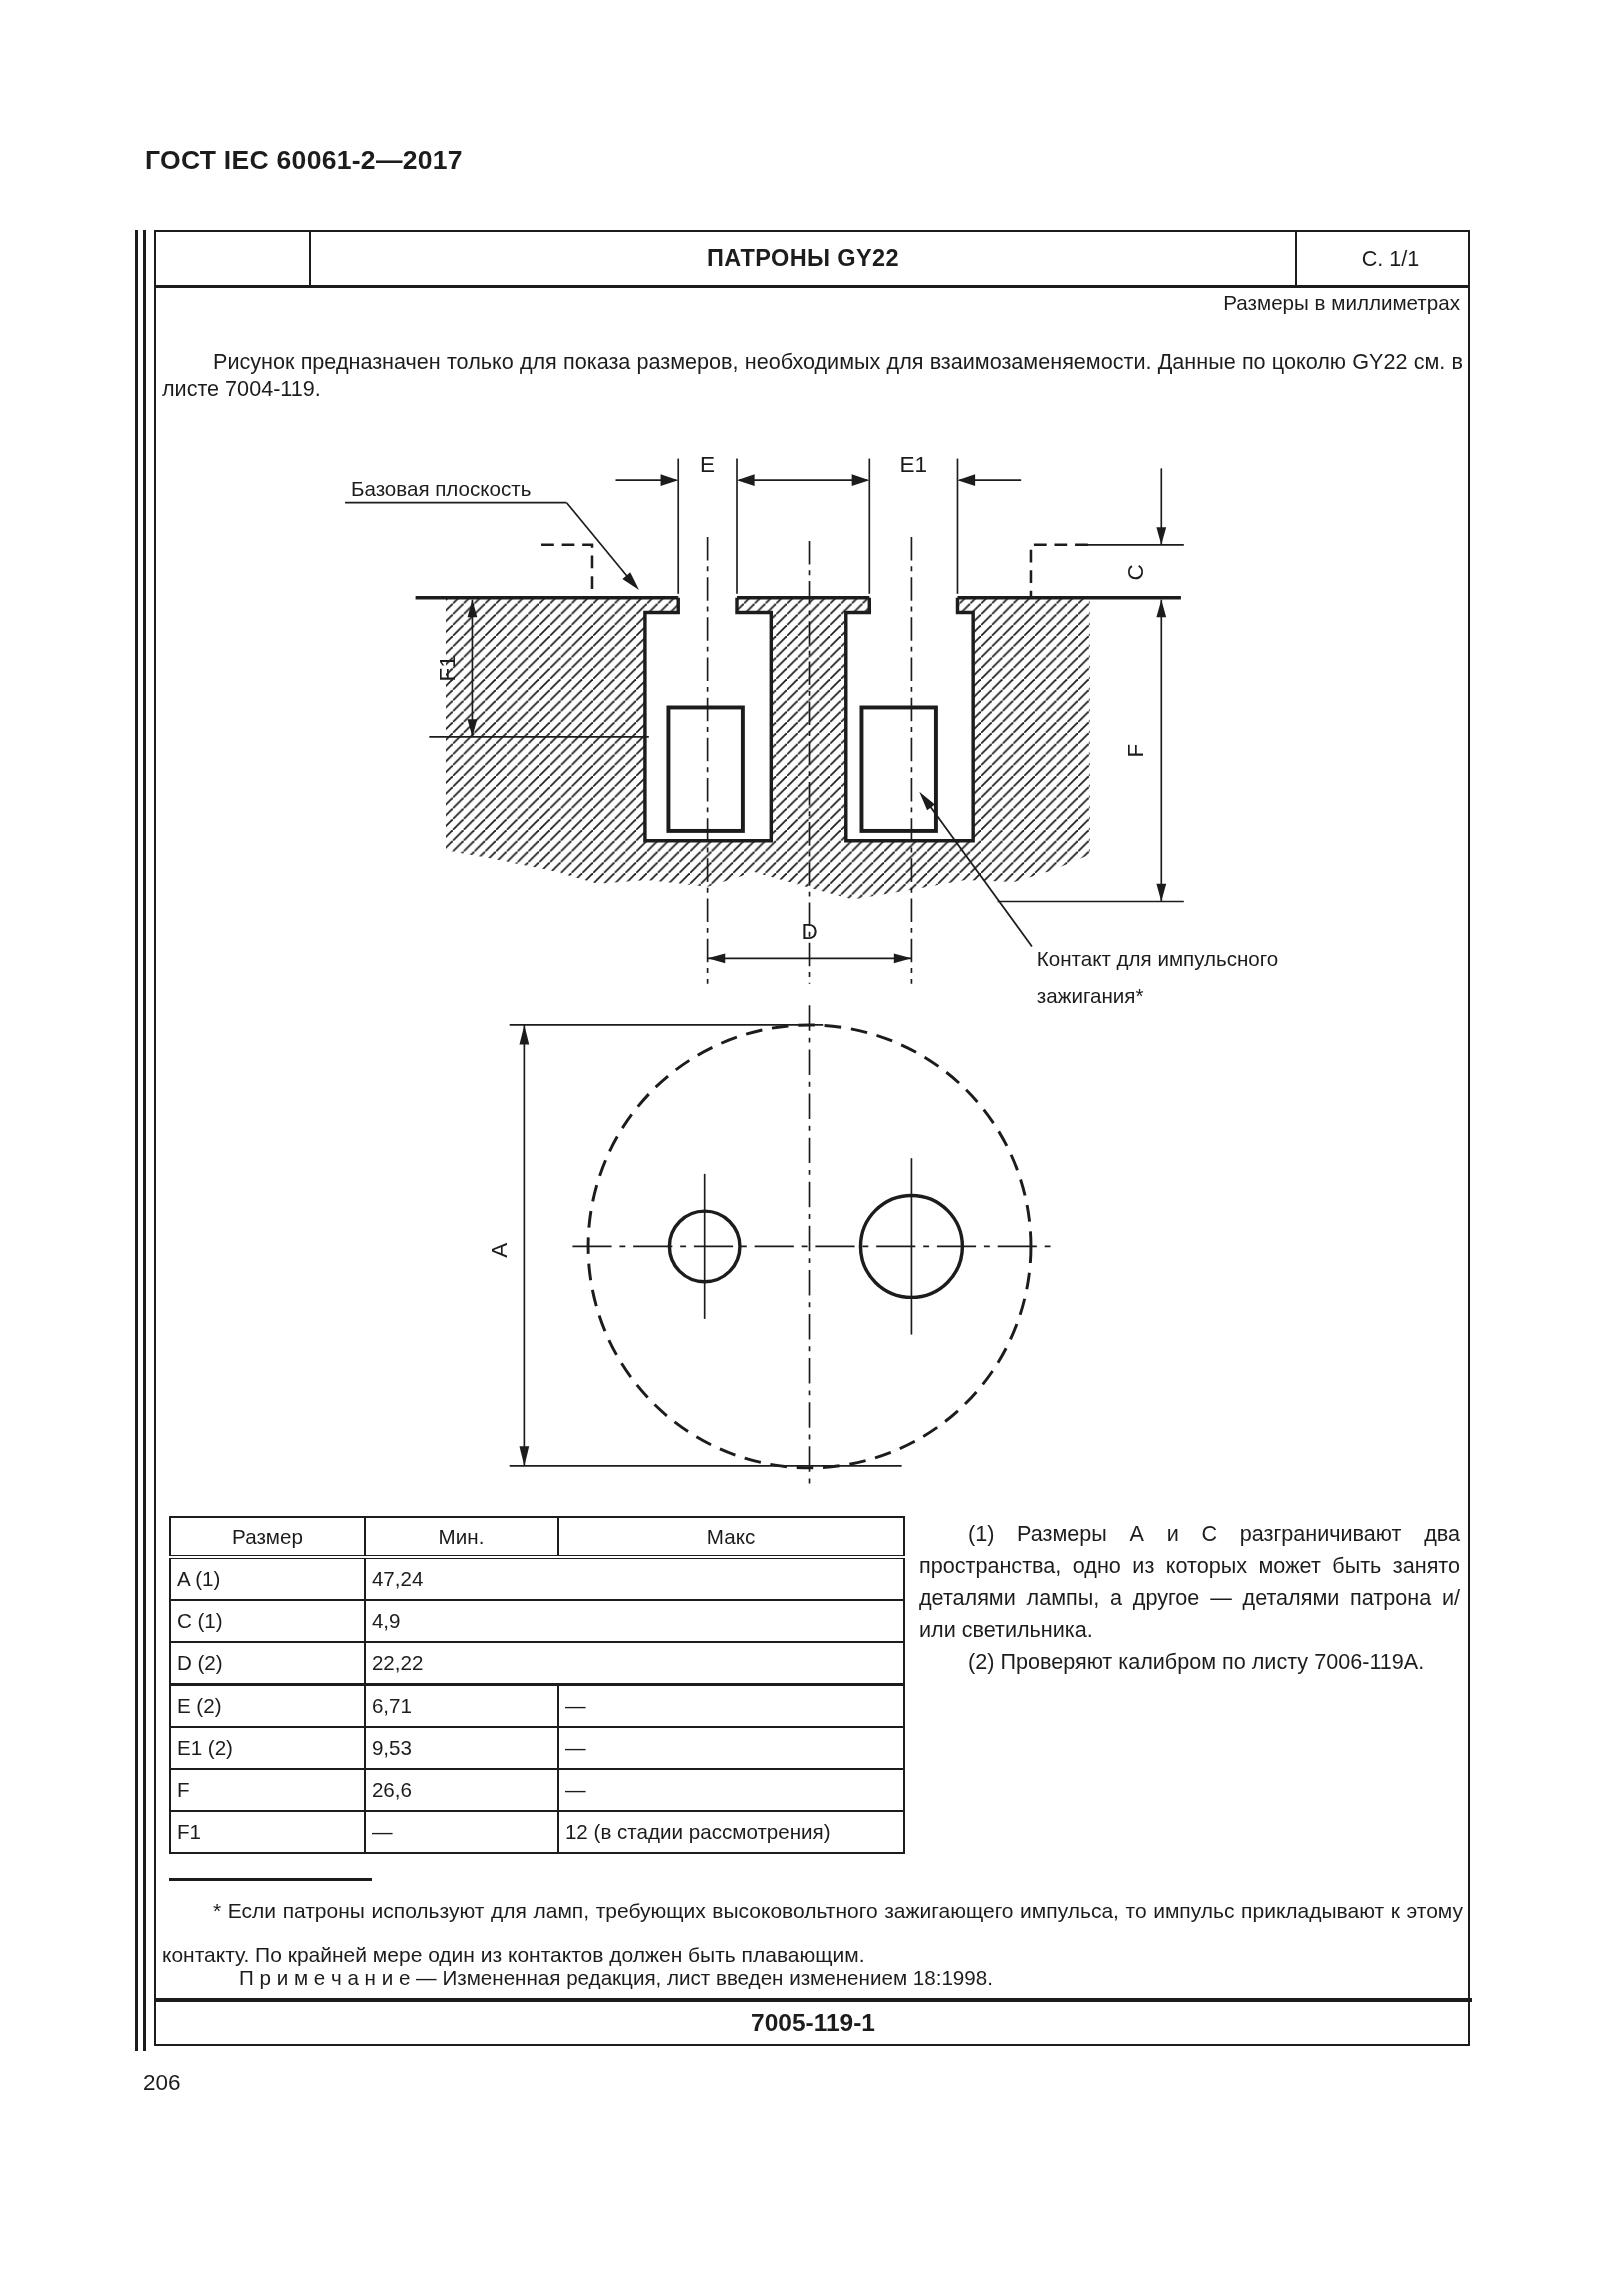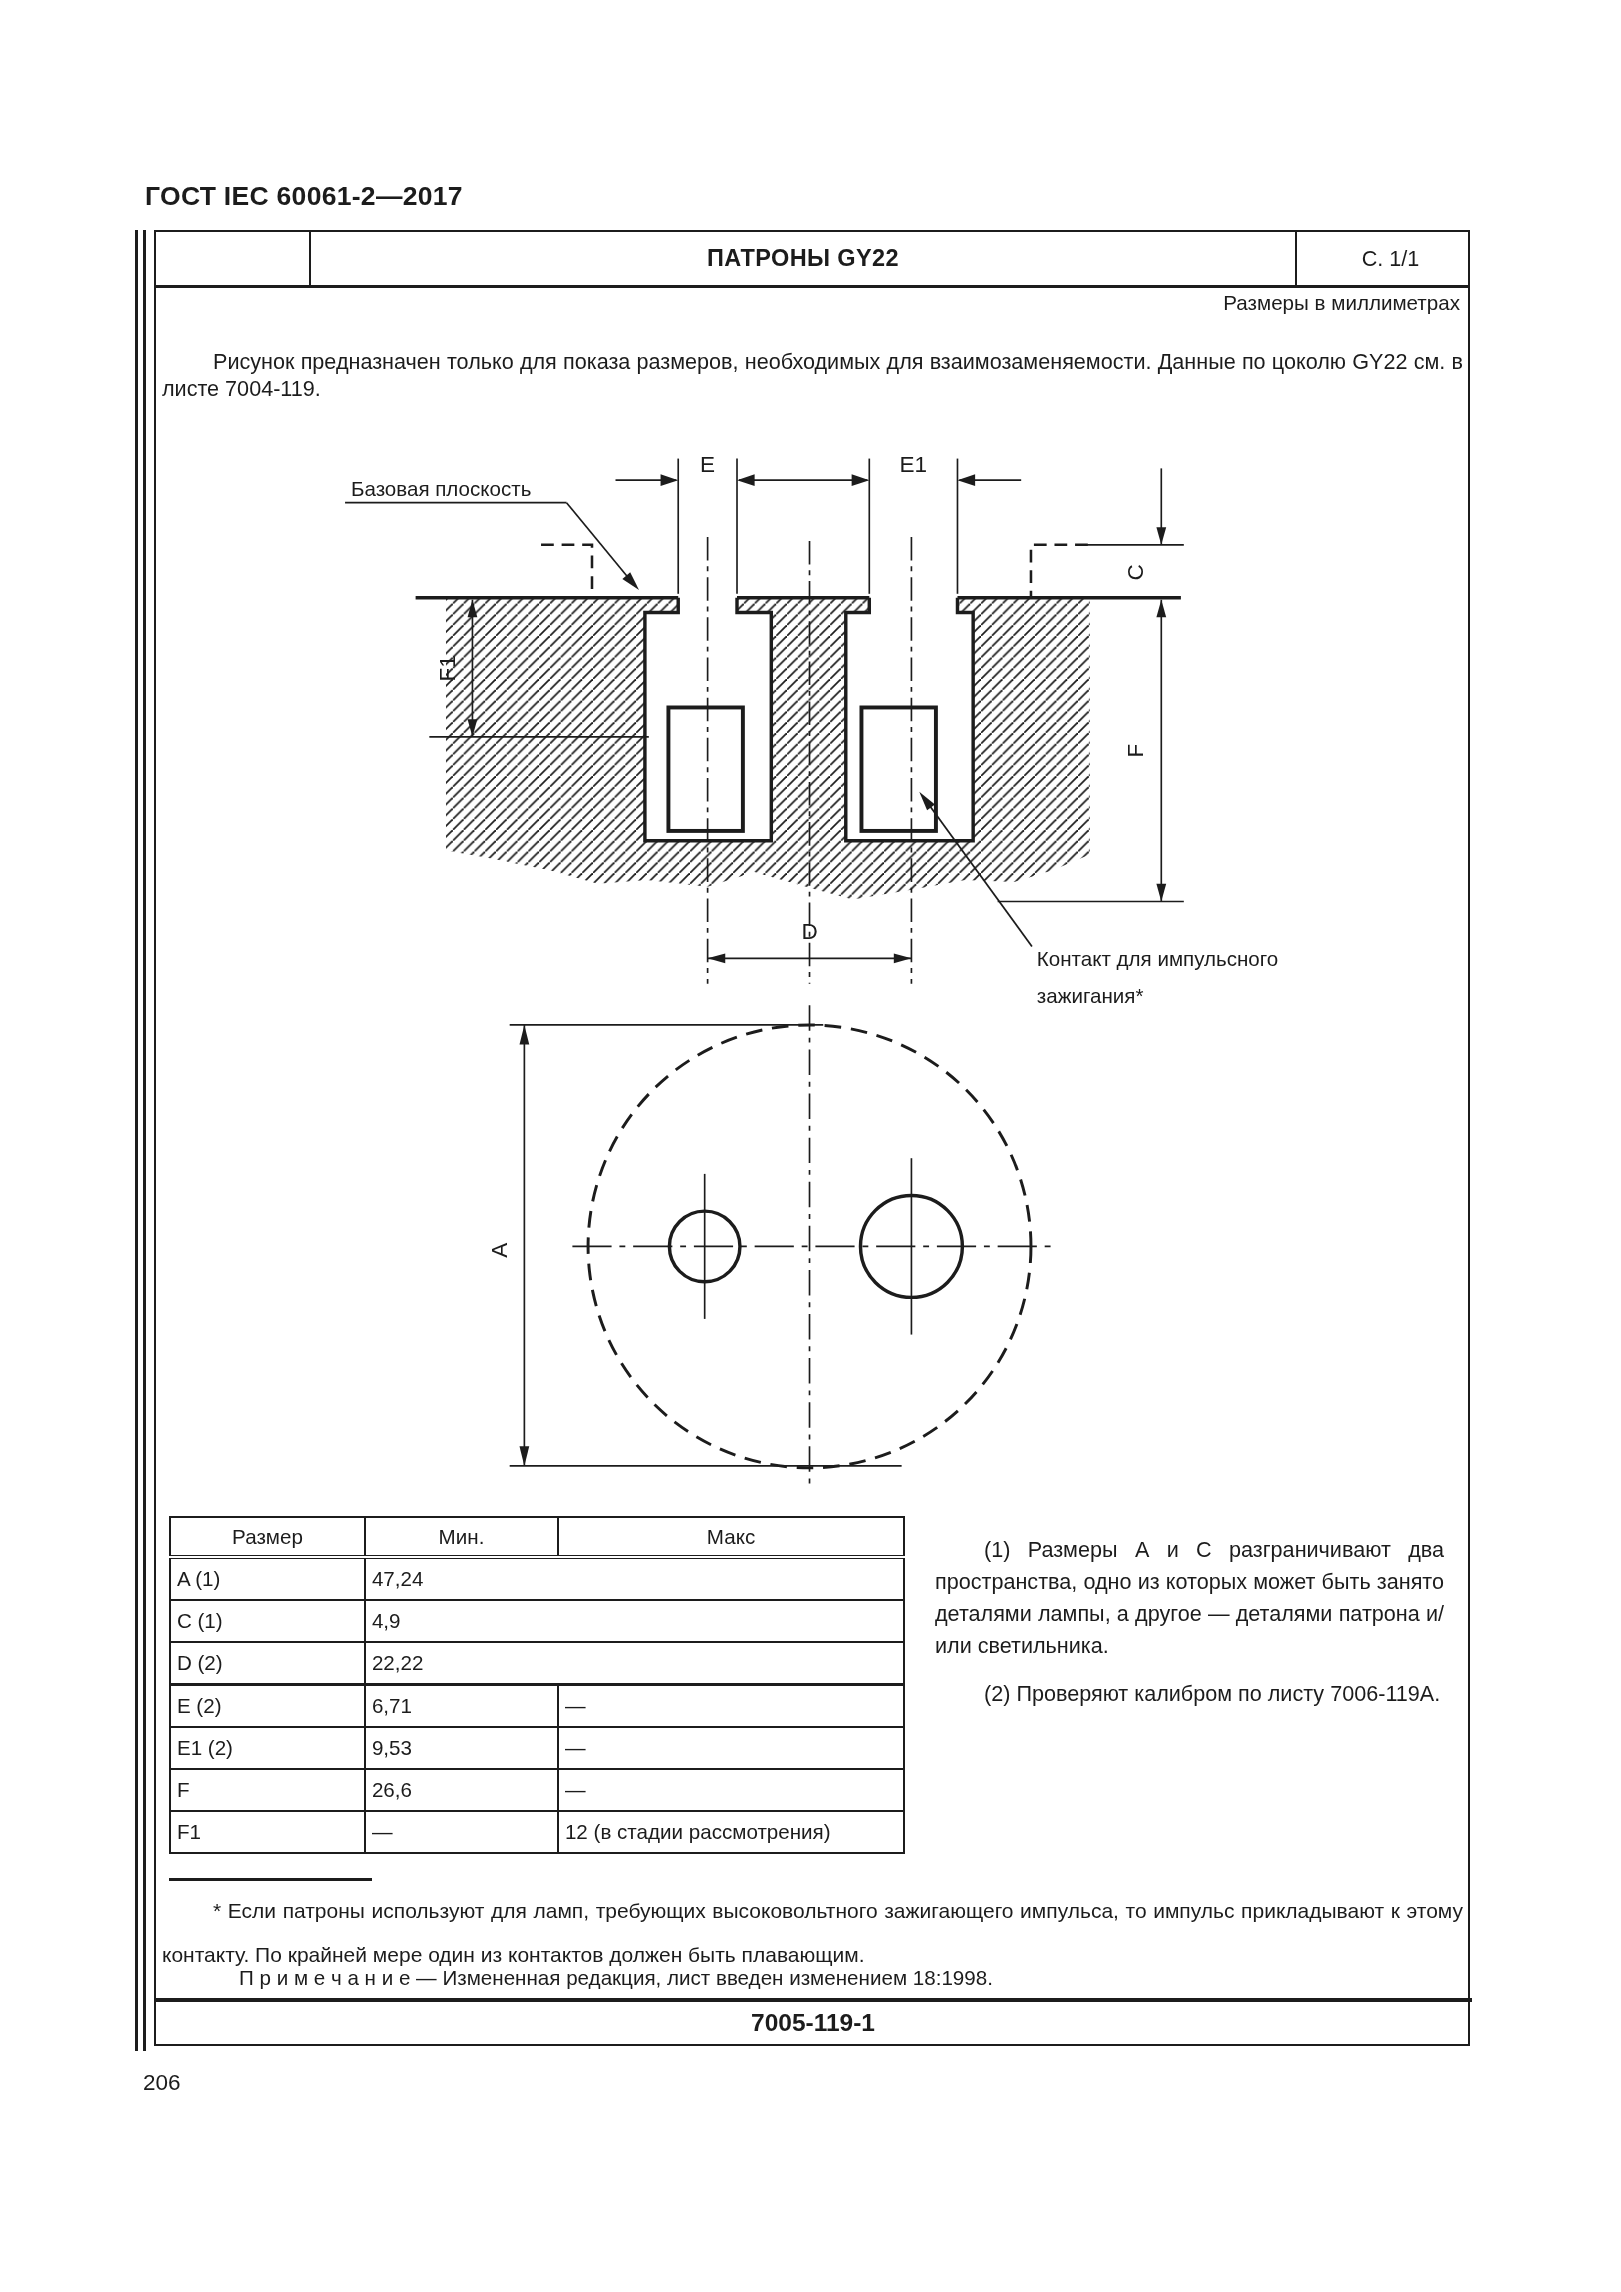--- a/index.html
+++ b/index.html
@@ -4,21 +4,21 @@
 <style>
   html,body{margin:0;padding:0;background:#ffffff;}
   body{
     position:relative;
     width:1621px;height:2293px;
     font-family:"Liberation Sans",sans-serif;
     color:#1c1c1c;
     -webkit-font-smoothing:antialiased;
   }
   .abs{position:absolute;}
-  .gost-header{left:145px;top:145px;font-size:26.5px;font-weight:bold;letter-spacing:0.3px;margin-top:36px;}
+  .gost-header{left:145px;top:145px;font-size:26.5px;font-weight:bold;letter-spacing:0.3px;}
   .vrule{top:230px;height:1821px;width:2.9px;background:#1c1c1c;}
   .vrule.outer{left:135px;}
   .vrule.inner{left:143px;}
   .sheet-box{
     left:154px;top:230px;width:1312px;height:1812px;
     border:2.9px solid #1c1c1c;
   }
   .title-row{display:flex;height:53px;border-bottom:3.9px solid #1c1c1c;}
   .title-cell-empty{width:153px;border-right:2px solid #1c1c1c;}
   .title-cell-main{flex:1;display:flex;align-items:center;justify-content:center;
@@ -36,21 +36,21 @@
   table.dim-table,table.dim-table td,table.dim-table th{border:2px solid #1c1c1c;}
   table.dim-table{border:2.9px solid #1c1c1c;}
   table.dim-table th{height:35px;font-weight:normal;border-bottom:4.9px double #1c1c1c;border-radius:17px;}
   table.dim-table td{height:40px;text-align:left;padding:0 5.9px;}
   table.dim-table tr.thick-top td{border-top:3.9px solid #1c1c1c;}
   .col-size{width:195px;}
   .col-min{width:193px;}
   .col-max{width:346px;}
 
   .notes{left:919px;top:1518px;width:541px;font-size:21.6px;line-height:32px;text-align:justify;}
-  .notes p{margin:16px;text-indent:49px;}
+  .notes p{margin:0;text-indent:49px;}
 
   .footnote-rule{left:169px;top:1878px;width:203px;height:2.9px;background:#1c1c1c;}
   .footnote{left:162px;top:1889px;width:1301px;font-size:21px;line-height:44px;
     text-align:justify;text-indent:51px;}
   .remark{left:239px;top:1966px;font-size:20.6px;}
   .bottom-rule{left:154px;top:1998px;width:1318px;height:3.9px;background:#1c1c1c;}
   .sheet-number{left:154px;top:2009px;width:1318px;text-align:center;font-size:24.5px;font-weight:bold;}
   .page-number{left:143px;top:2070px;font-size:22.5px;}
 
   svg text{font-family:"Liberation Sans",sans-serif;fill:#1c1c1c;}

